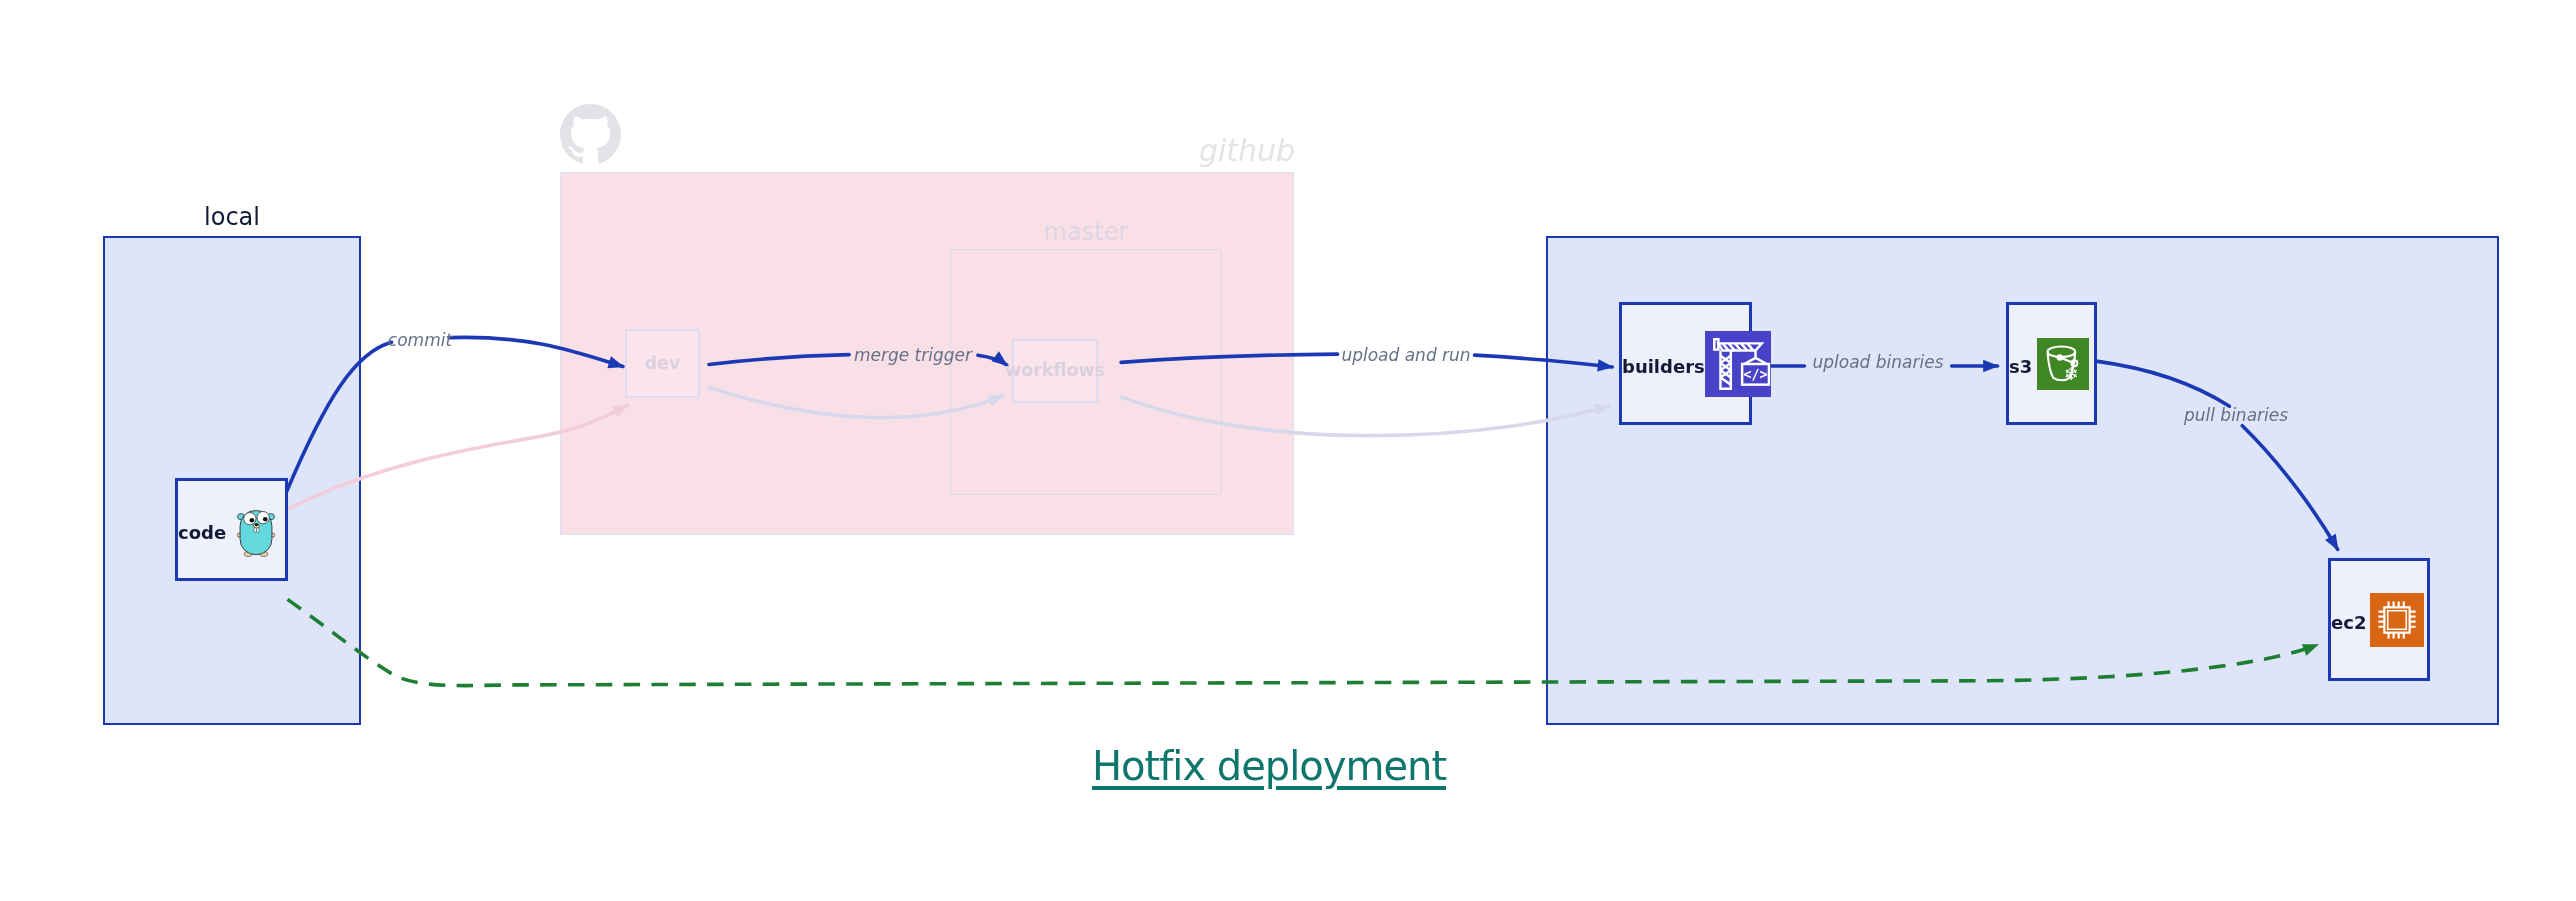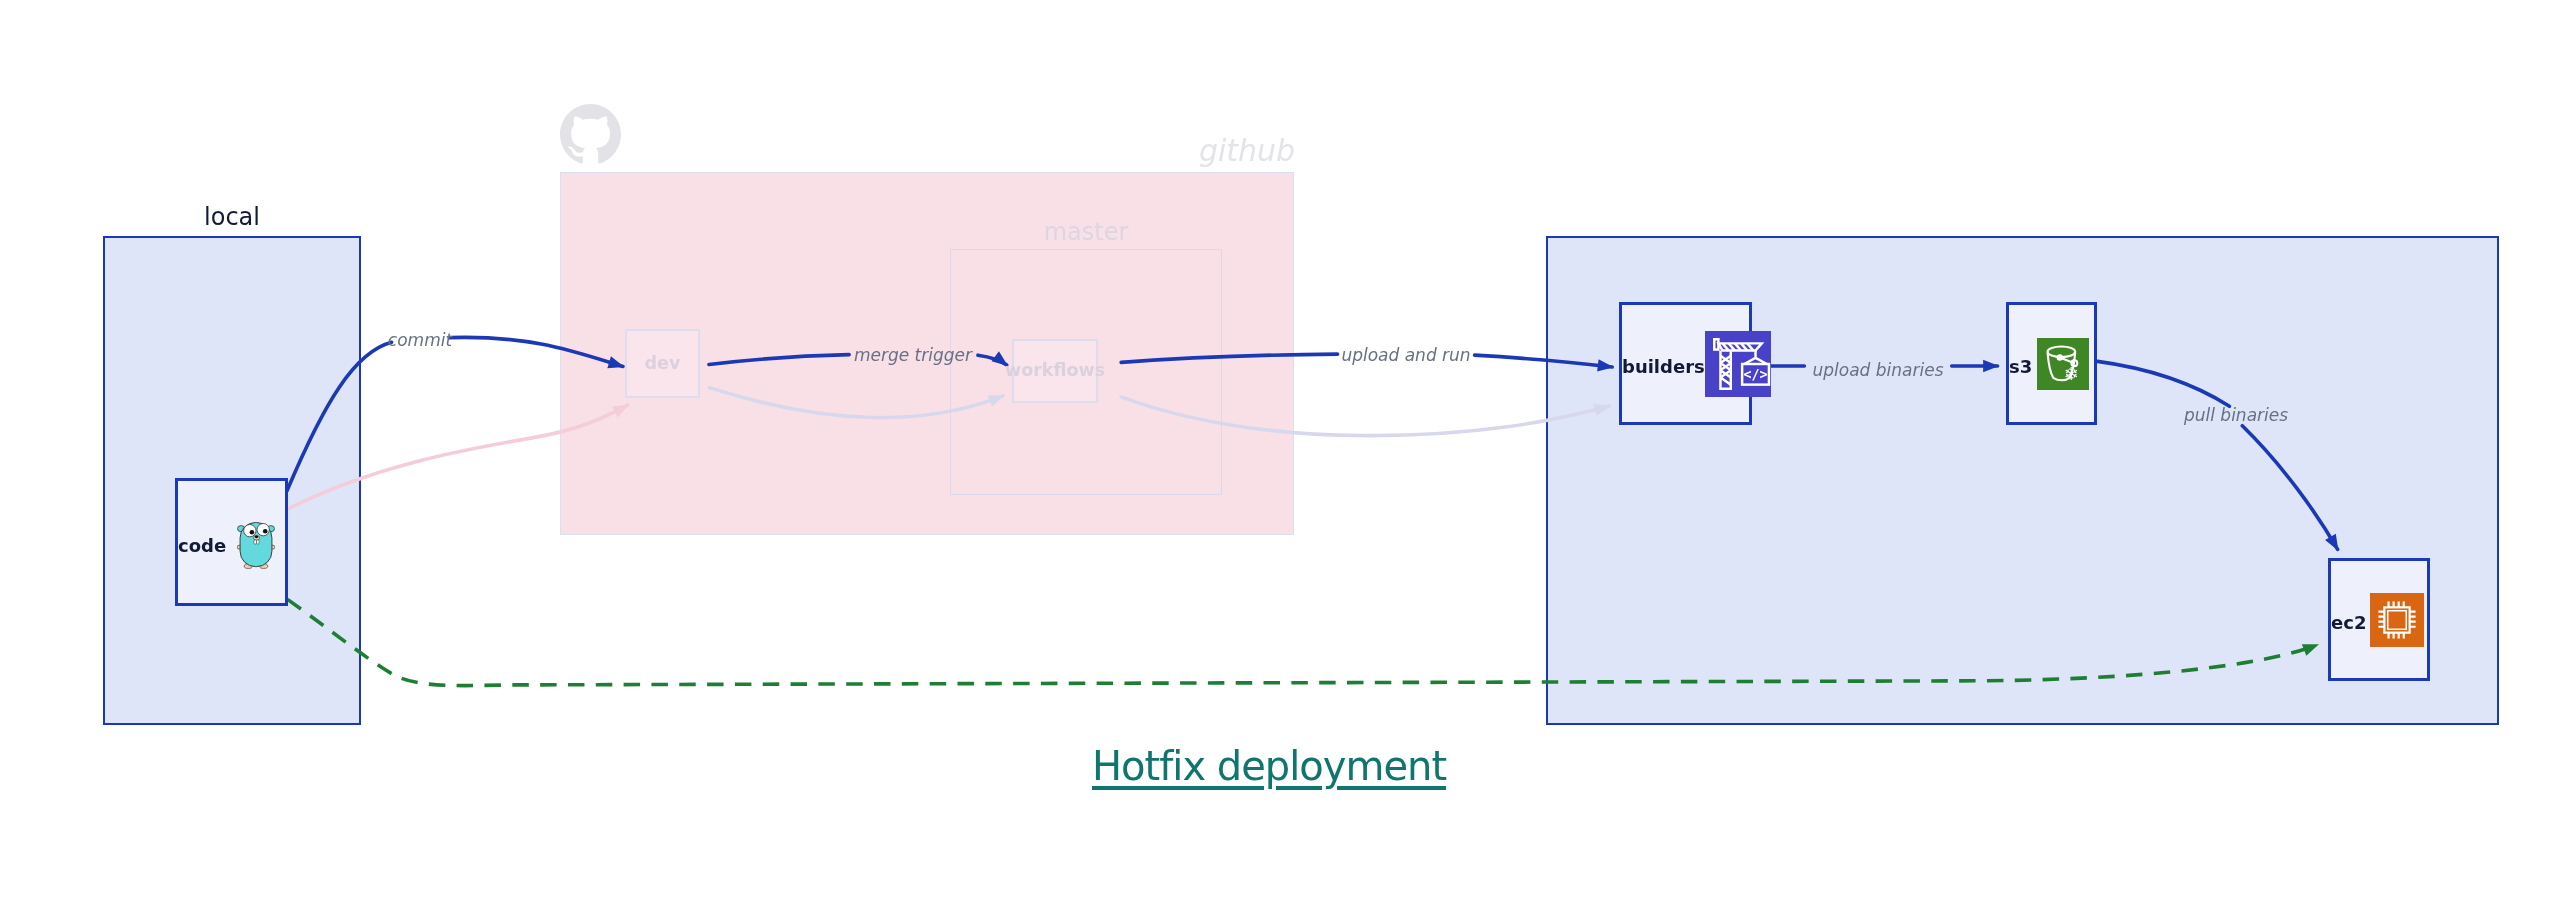--- a/index.html
+++ b/index.html
@@ -86,24 +86,24 @@
     <path class="edge-blue" d="M 2862 689 C 2950 694 3045 702 3129 712" marker-end="url(#arrBlue)"></path>
     <path class="edge-blue" d="M 3404 710 H 3502"></path>
     <path class="edge-blue" d="M 3788 710 H 3877" marker-end="url(#arrBlue)"></path>
     <path class="edge-blue" d="M 4071 701 C 4190 717 4270 752 4327 788"></path>
     <path class="edge-blue" d="M 4352 826 C 4430 902 4498 998 4537 1066" marker-end="url(#arrBlue)"></path>
   </svg>
 
   <span class="edge-label" style="left:420px;top:340px;">commit</span>
   <span class="edge-label" style="left:913px;top:355px;">merge trigger</span>
   <span class="edge-label" style="left:1406px;top:355px;">upload and run</span>
-  <span class="edge-label" style="left:1878px;top:362px;margin-top:8px;">upload binaries</span>
+  <span class="edge-label" style="left:1878px;top:362px;">upload binaries</span>
   <span class="edge-label" style="left:2236px;top:415px;">pull binaries</span>
 
-  <div class="node" style="left:175px;top:478px;width:113px;height:128px;align-items:center;">
+  <div class="node" style="left:175px;top:478px;width:113px;height:103px;align-items:center;">
     <div class="node-label">code</div>
     <div class="icon-wrap">
       <svg class="svcicon" width="38" height="54" viewBox="0 0 74 104">
         <ellipse cx="8" cy="26" rx="7" ry="6" fill="#63d8dd" stroke="#333" stroke-width="1.5"></ellipse>
         <ellipse cx="66" cy="26" rx="7" ry="6" fill="#63d8dd" stroke="#333" stroke-width="1.5"></ellipse>
         <ellipse cx="6" cy="62" rx="6" ry="4" fill="#f2cfa4" stroke="#333" stroke-width="1.2"></ellipse>
         <ellipse cx="68" cy="62" rx="6" ry="4" fill="#f2cfa4" stroke="#333" stroke-width="1.2"></ellipse>
         <ellipse cx="22" cy="99" rx="8" ry="4.5" fill="#f2cfa4" stroke="#333" stroke-width="1.2"></ellipse>
         <ellipse cx="52" cy="99" rx="8" ry="4.5" fill="#f2cfa4" stroke="#333" stroke-width="1.2"></ellipse>
         <rect x="6" y="14" width="62" height="86" rx="30" fill="#63d8dd" stroke="#333" stroke-width="1.8"></rect>

